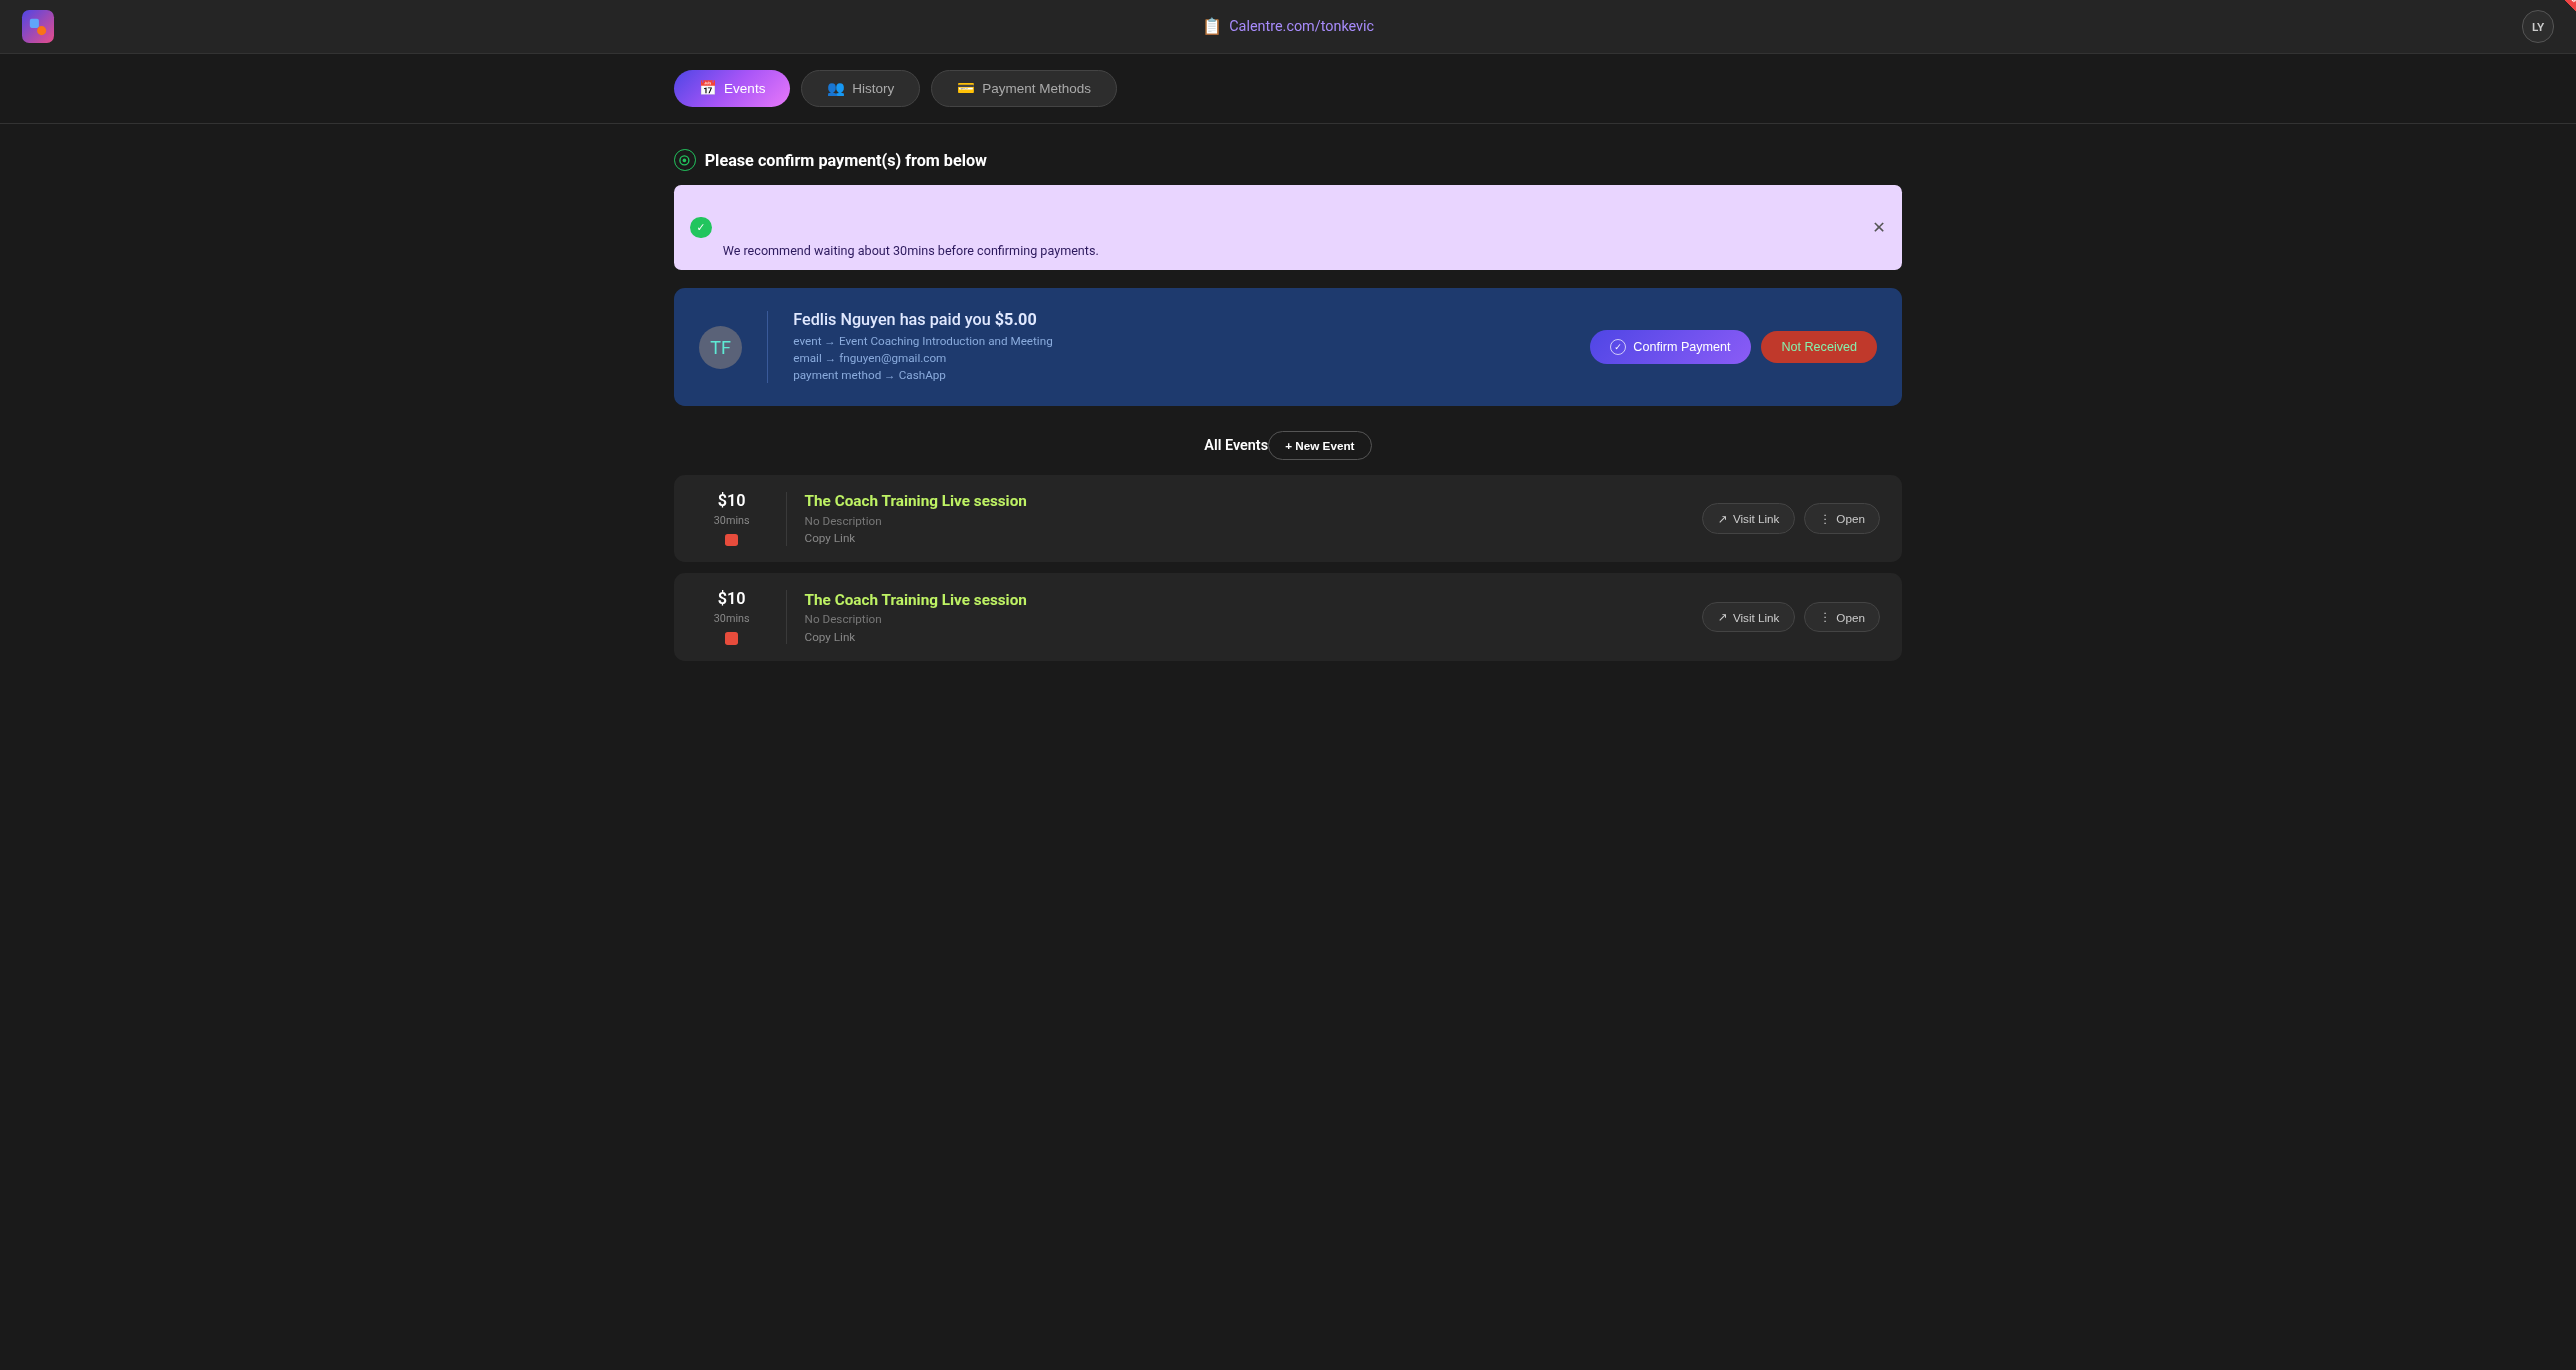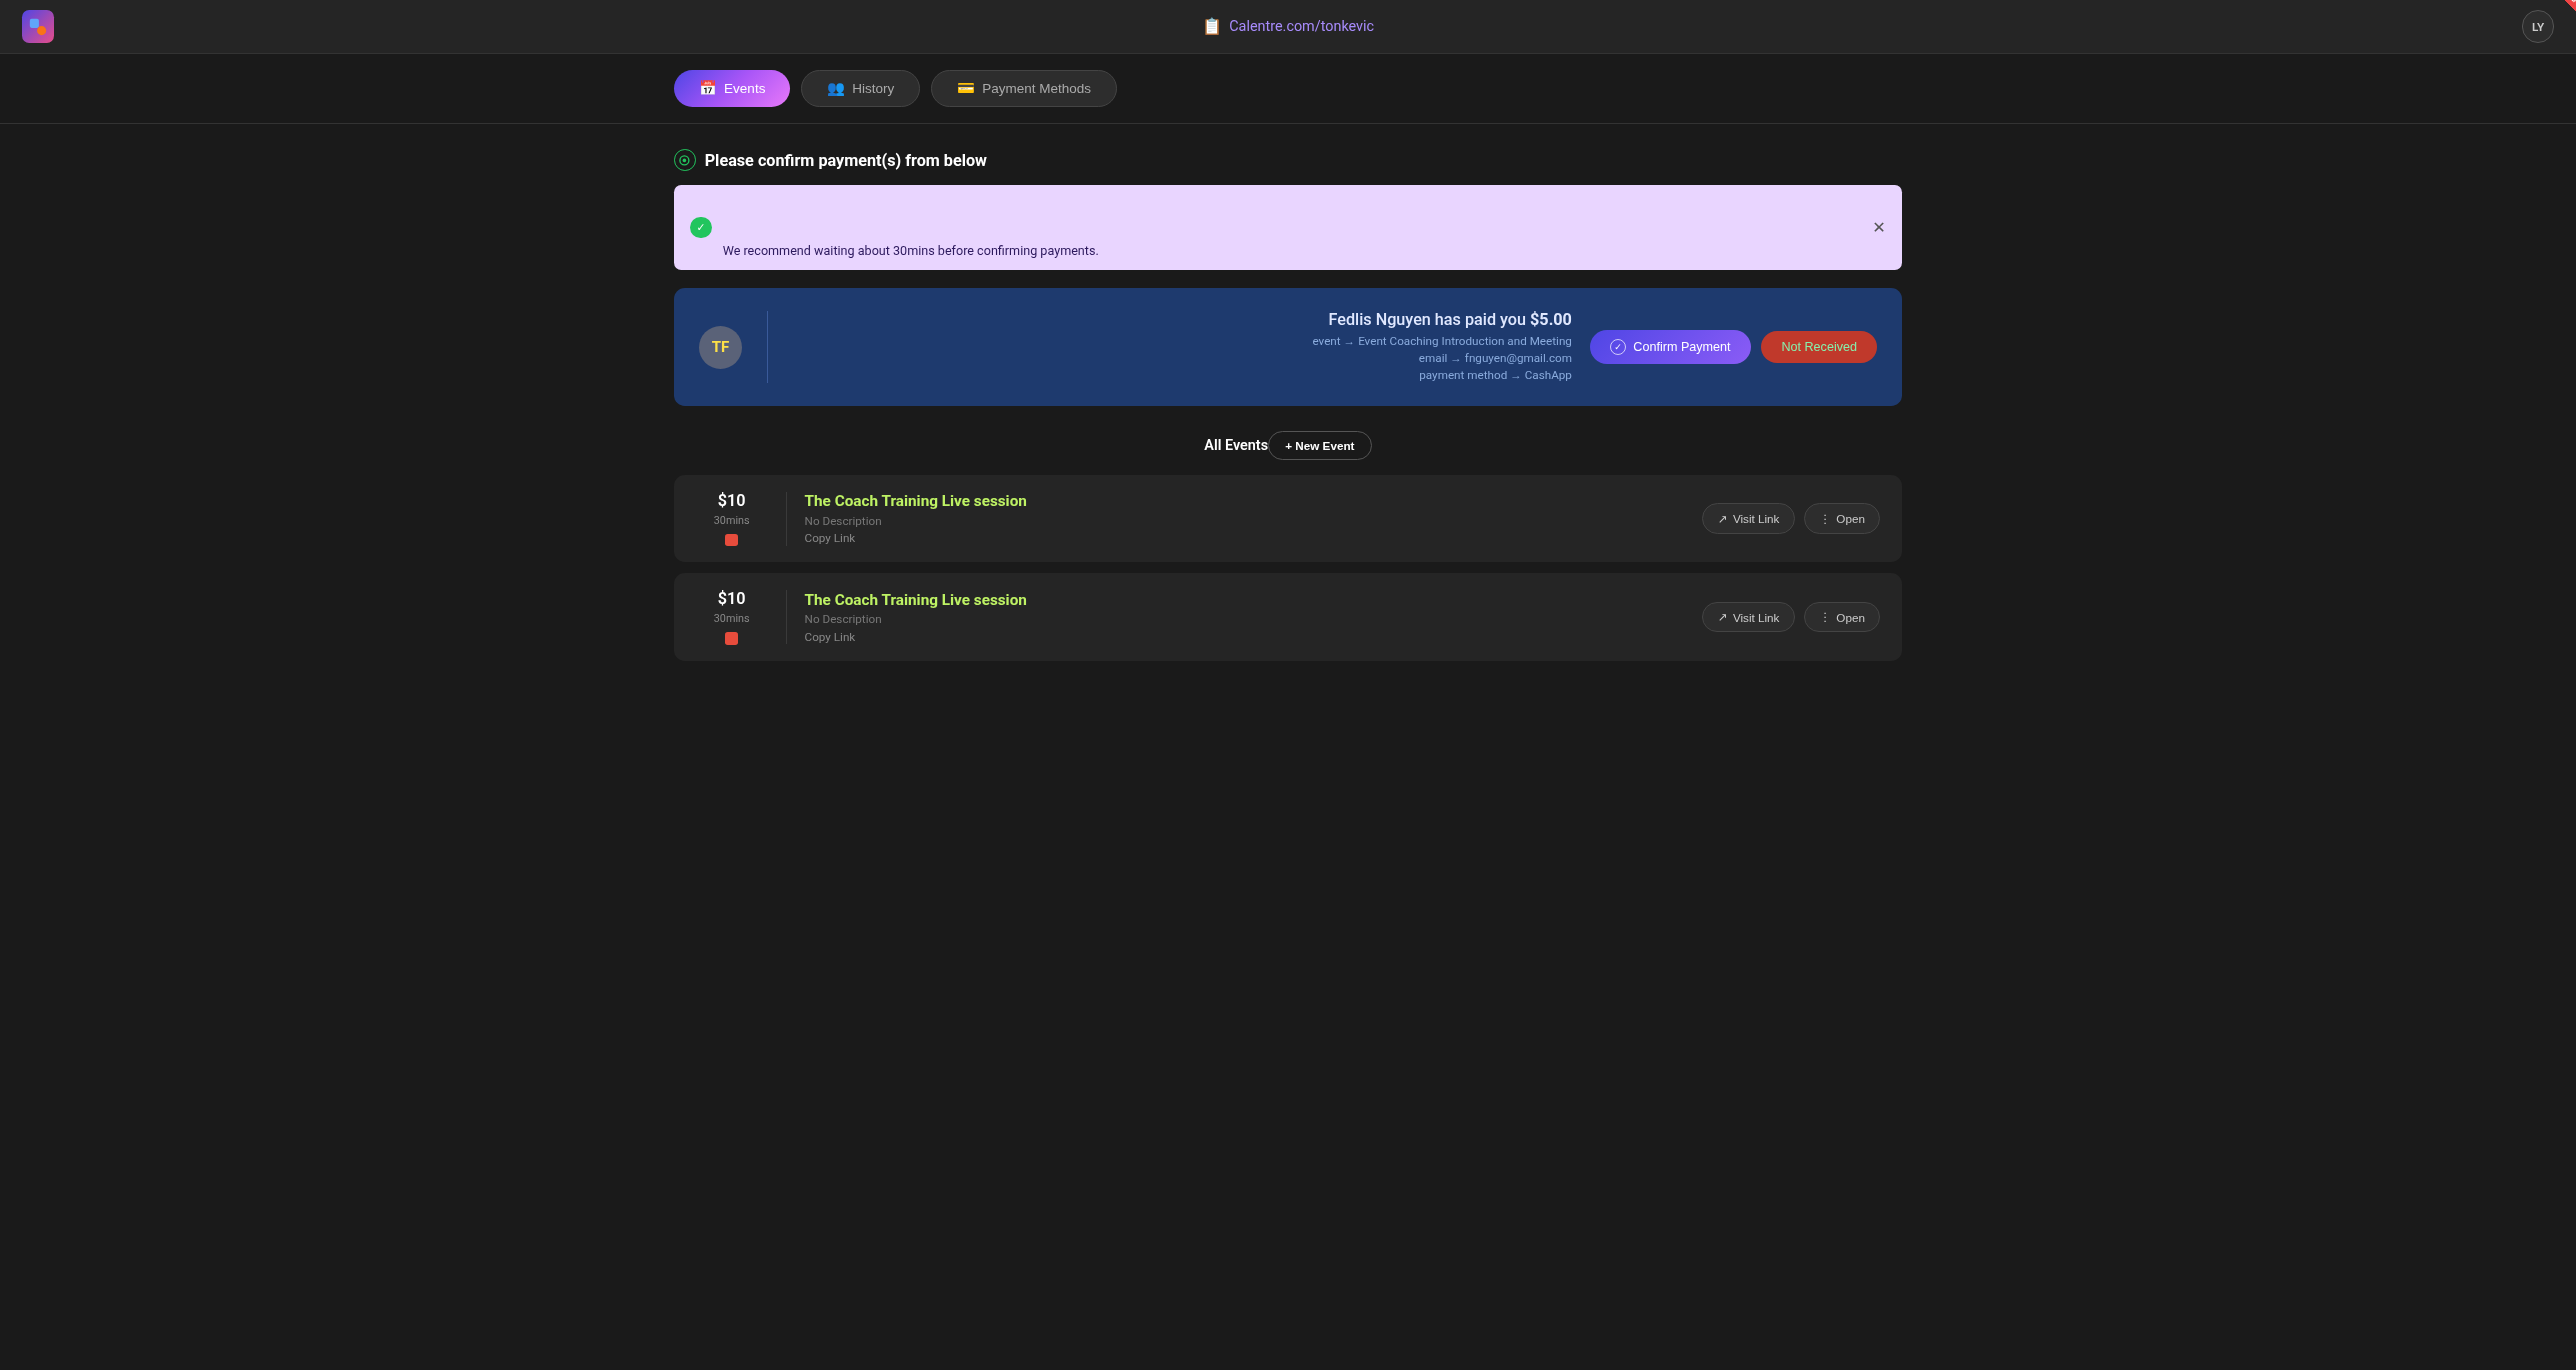--- a/index.html
+++ b/index.html
@@ -200,35 +200,34 @@
       margin-bottom: 25px;
     }
     .payment-avatar {
       width: 43px;
       height: 43px;
       border-radius: 50%;
       background: #5a6278;
       display: flex;
       align-items: center;
       justify-content: center;
-      font-size: 15px;
-      font-weight: 700;
-      color: #fde047;
+      font-size: 18px;
+      font-weight: 400;
+      color: #5eead4;
       flex-shrink: 0;
     }
     .payment-divider-v {
       width: 0.9px;
       height: 72px;
       background: #3a5a9a;
       margin: 0 7.2px;
       flex-shrink: 0;
     }
     .payment-info {
       flex: 1;
-      text-align: right;
     }
     .payment-title {
       font-size: 16.2px;
       font-weight: 500;
       color: #e0e8ff;
       margin-bottom: 5.4px;
     }
     .payment-title strong {
       font-weight: 700;
     }

